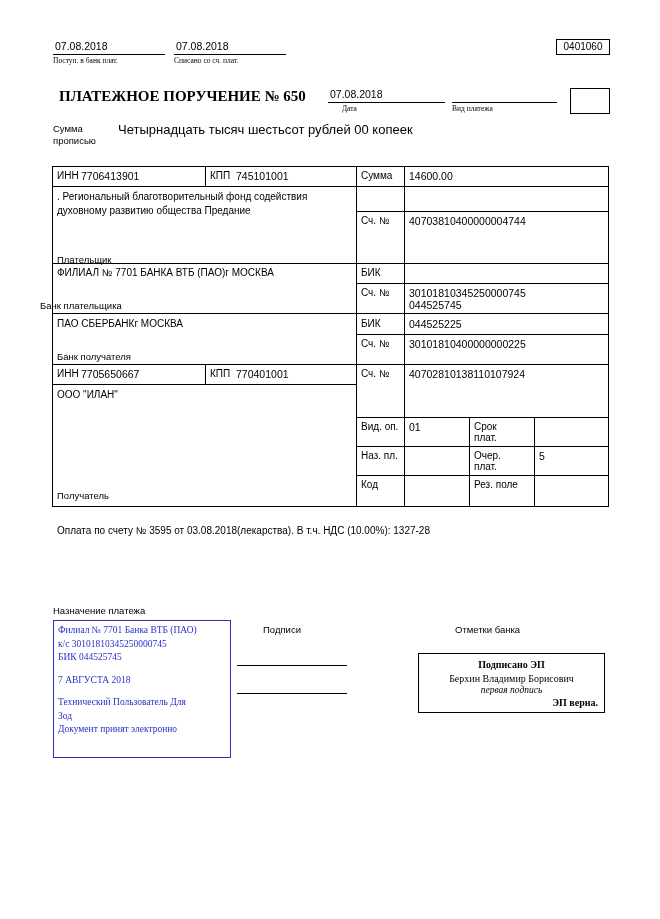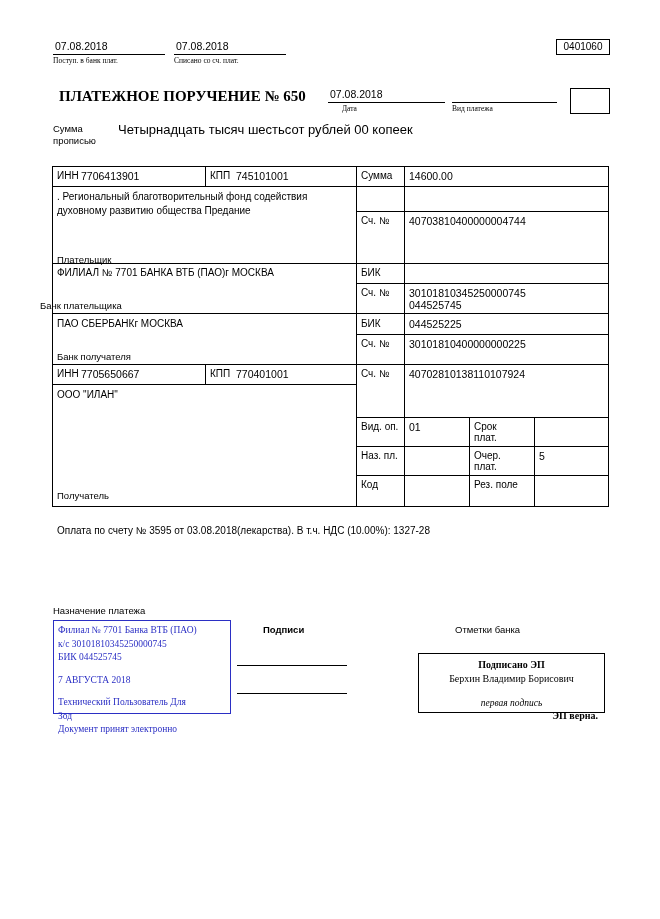--- a/index.html
+++ b/index.html
@@ -101,21 +101,21 @@
     box-sizing: border-box;
   }
   .stamp div { white-space: nowrap; }
   .sig-box {
     border: 1px solid #000;
     text-align: center;
     font-family: "Liberation Serif", serif;
   }
   .sig-title { font-size: 10px; font-weight: bold; margin-top: 5px; }
   .sig-name { font-size: 10px; margin-top: 3px; }
-  .sig-it { font-size: 9.5px; font-style: italic; margin-top: 14px; }
+  .sig-it { font-size: 9.5px; font-style: italic; margin-top: 1px; }
   .sig-ok { font-size: 10px; font-weight: bold; text-align: right; margin-top: 2px; margin-right: 6px;}
 </style>
 </head>
 <body>
 
 <div class="page">
 
   <div class="abs top-date" style="left:55px; top:40px;">07.08.2018</div>
   <div class="abs rule" style="left:53px; top:54px; width:112px;"></div>
   <div class="abs cap" style="left:53px; top:56px;">Поступ. в банк плат.</div>
@@ -225,24 +225,24 @@
   <div class="abs cell-lbl" style="left:361px; top:479px;">Код</div>
   <div class="abs cell-val" style="left:409px; top:479px;"></div>
   <div class="abs cell-lbl" style="left:474px; top:479px;">Рез. поле</div>
   <div class="abs cell-val" style="left:539px; top:479px;"></div>
 
   <div class="abs hline" style="left:52px; top:506px; width:557px;"></div>
 
   <div class="abs val-sm" style="left:57px; top:525px;">Оплата по счету № 3595 от 03.08.2018(лекарства). В т.ч. НДС (10.00%): 1327-28</div>
   <div class="abs under-lbl" style="left:53px; top:605px;">Назначение платежа</div>
 
-  <div class="abs lbl" style="left:263px; top:624px;font-weight:bold;">Подписи</div>
+  <div class="abs lbl" style="left:263px; top:624px;">Подписи</div>
   <div class="abs lbl" style="left:455px; top:624px;">Отметки банка</div>
 
-  <div class="abs stamp" style="left:53px; top:620px; width:178px; height:94px;">
+  <div class="abs stamp" style="left:53px; top:620px; width:178px; height:138px;">
     <div>Филиал № 7701 Банка ВТБ (ПАО)</div>
     <div>к/с 30101810345250000745</div>
     <div>БИК 044525745</div>
     <div style="height:9px;"></div>
     <div>7 АВГУСТА 2018</div>
     <div style="height:9px;"></div>
     <div>Технический Пользователь Для</div>
     <div>Зод</div>
     <div>Документ принят электронно</div>
   </div>

